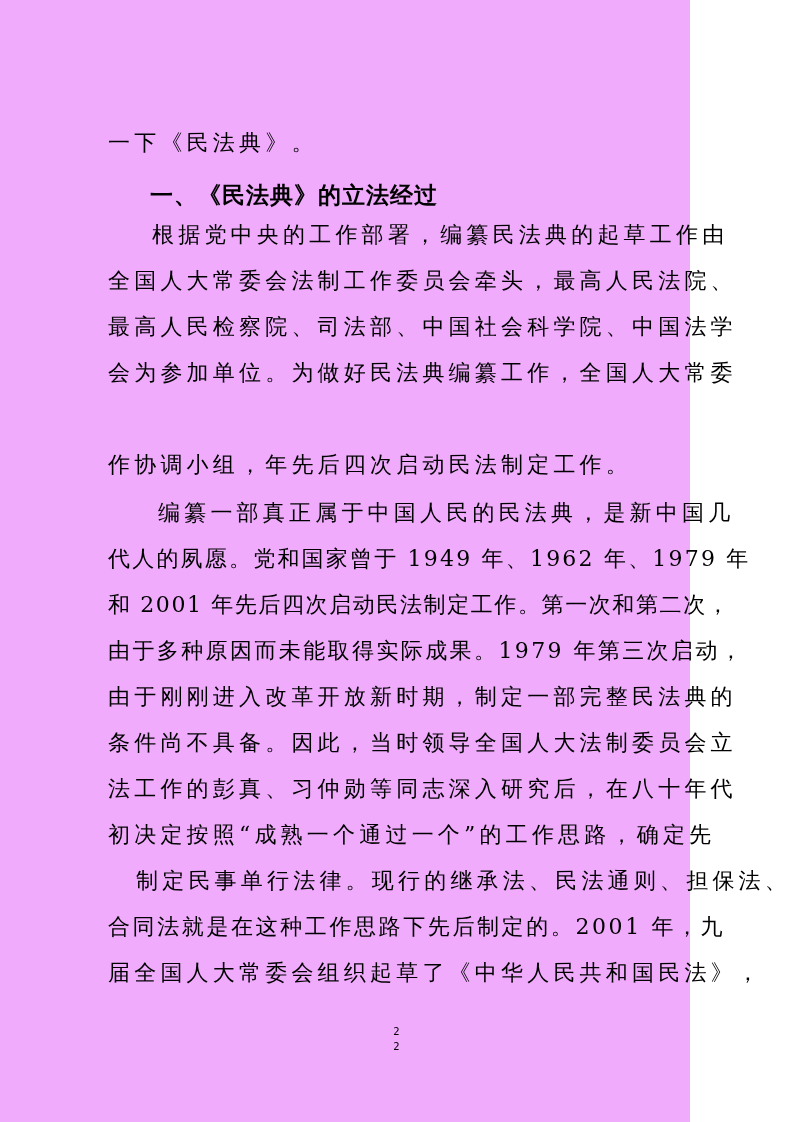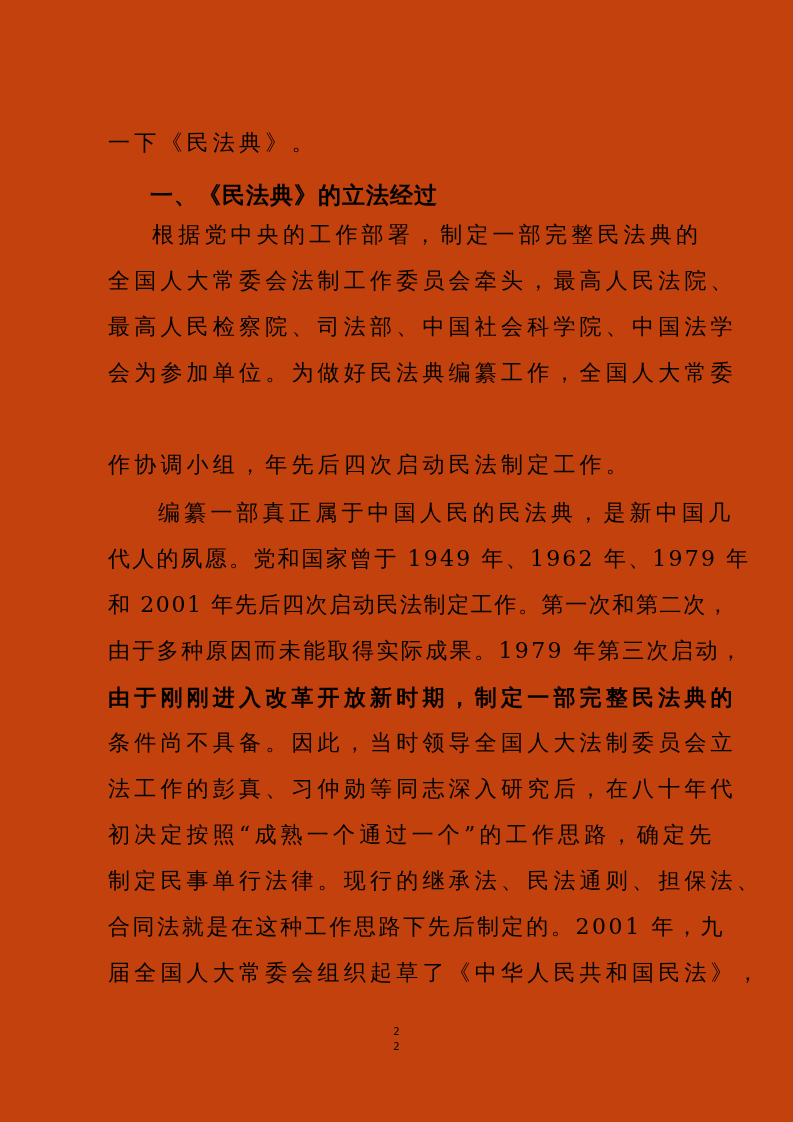--- a/index.html
+++ b/index.html
@@ -1,43 +1,43 @@
 <!DOCTYPE html>
 <html><head>
 <meta charset="utf-8">
 <style>
   html, body { margin: 0; padding: 0; background: #ffffff; }
   body { width: 793px; height: 1122px; position: relative; overflow: hidden;
          font-family: "DejaVu Serif", "Liberation Serif", serif; color: #000; }
-  .page { position: absolute; left: 0; top: 0; width: 793px; height: 1122px; background: #c2410c; }
+  .page { position: absolute; left: 0; top: 0; width: 690px; height: 1122px; background: #f0abfc; }
   .line { position: absolute; left: 108px; width: 580px; font-size: 22px; line-height: 30px;
           white-space: nowrap; letter-spacing: 4.2px; }
   .heading { font-family: "DejaVu Sans", "Liberation Sans", sans-serif; font-weight: bold;
              font-size: 23px; letter-spacing: 1px; margin-top: 8px; }
   .pagenum { position: absolute; left: 0; width: 793px; text-align: center; font-size: 10px;
              line-height: 12px; font-family: "DejaVu Sans", "Liberation Sans", sans-serif; }
 </style>
 </head>
 <body>
 
 <div class="page">
   <div class="line" style="top:128px;">一下《民法典》。</div>
   <div class="line heading" style="top:172px; left:150px;">一、《民法典》的立法经过</div>
-  <div class="line" style="top:220px; left:152px;">根据党中央的工作部署，制定一部完整民法典的</div>
+  <div class="line" style="top:220px; left:152px;">根据党中央的工作部署，编纂民法典的起草工作由</div>
   <div class="line" style="top:266px;">全国人大常委会法制工作委员会牵头，最高人民法院、</div>
   <div class="line" style="top:312px;">最高人民检察院、司法部、中国社会科学院、中国法学</div>
   <div class="line" style="top:358px;">会为参加单位。为做好民法典编纂工作，全国人大常委</div>
   <div class="line" style="top:450px;">作协调小组，年先后四次启动民法制定工作。</div>
   <div class="line" style="top:498px; left:158px;">编纂一部真正属于中国人民的民法典，是新中国几</div>
   <div class="line" style="top:544px; letter-spacing:2.2px;">代人的夙愿。党和国家曾于 1949 年、1962 年、1979 年</div>
   <div class="line" style="top:590px; letter-spacing:1.6px;">和 2001 年先后四次启动民法制定工作。第一次和第二次，</div>
   <div class="line" style="top:636px; letter-spacing:2.4px;">由于多种原因而未能取得实际成果。1979 年第三次启动，</div>
-  <div class="line" style="top:682px;font-weight:bold;">由于刚刚进入改革开放新时期，制定一部完整民法典的</div>
+  <div class="line" style="top:682px;">由于刚刚进入改革开放新时期，制定一部完整民法典的</div>
   <div class="line" style="top:728px;text-align:right;">条件尚不具备。因此，当时领导全国人大法制委员会立</div>
   <div class="line" style="top:774px;">法工作的彭真、习仲勋等同志深入研究后，在八十年代</div>
   <div class="line" style="top:820px;">初决定按照“成熟一个通过一个”的工作思路，确定先</div>
-  <div class="line" style="top:866px;">制定民事单行法律。现行的继承法、民法通则、担保法、</div>
+  <div class="line" style="top:866px;margin-left:28px;">制定民事单行法律。现行的继承法、民法通则、担保法、</div>
   <div class="line" style="top:912px; letter-spacing:2.6px;">合同法就是在这种工作思路下先后制定的。2001 年，九</div>
   <div class="line" style="top:958px;">届全国人大常委会组织起草了《中华人民共和国民法》，</div>
 
   <div class="pagenum" style="top:1026px;">2</div>
   <div class="pagenum" style="top:1041px;">2</div>
 </div>
 
 </body></html>

